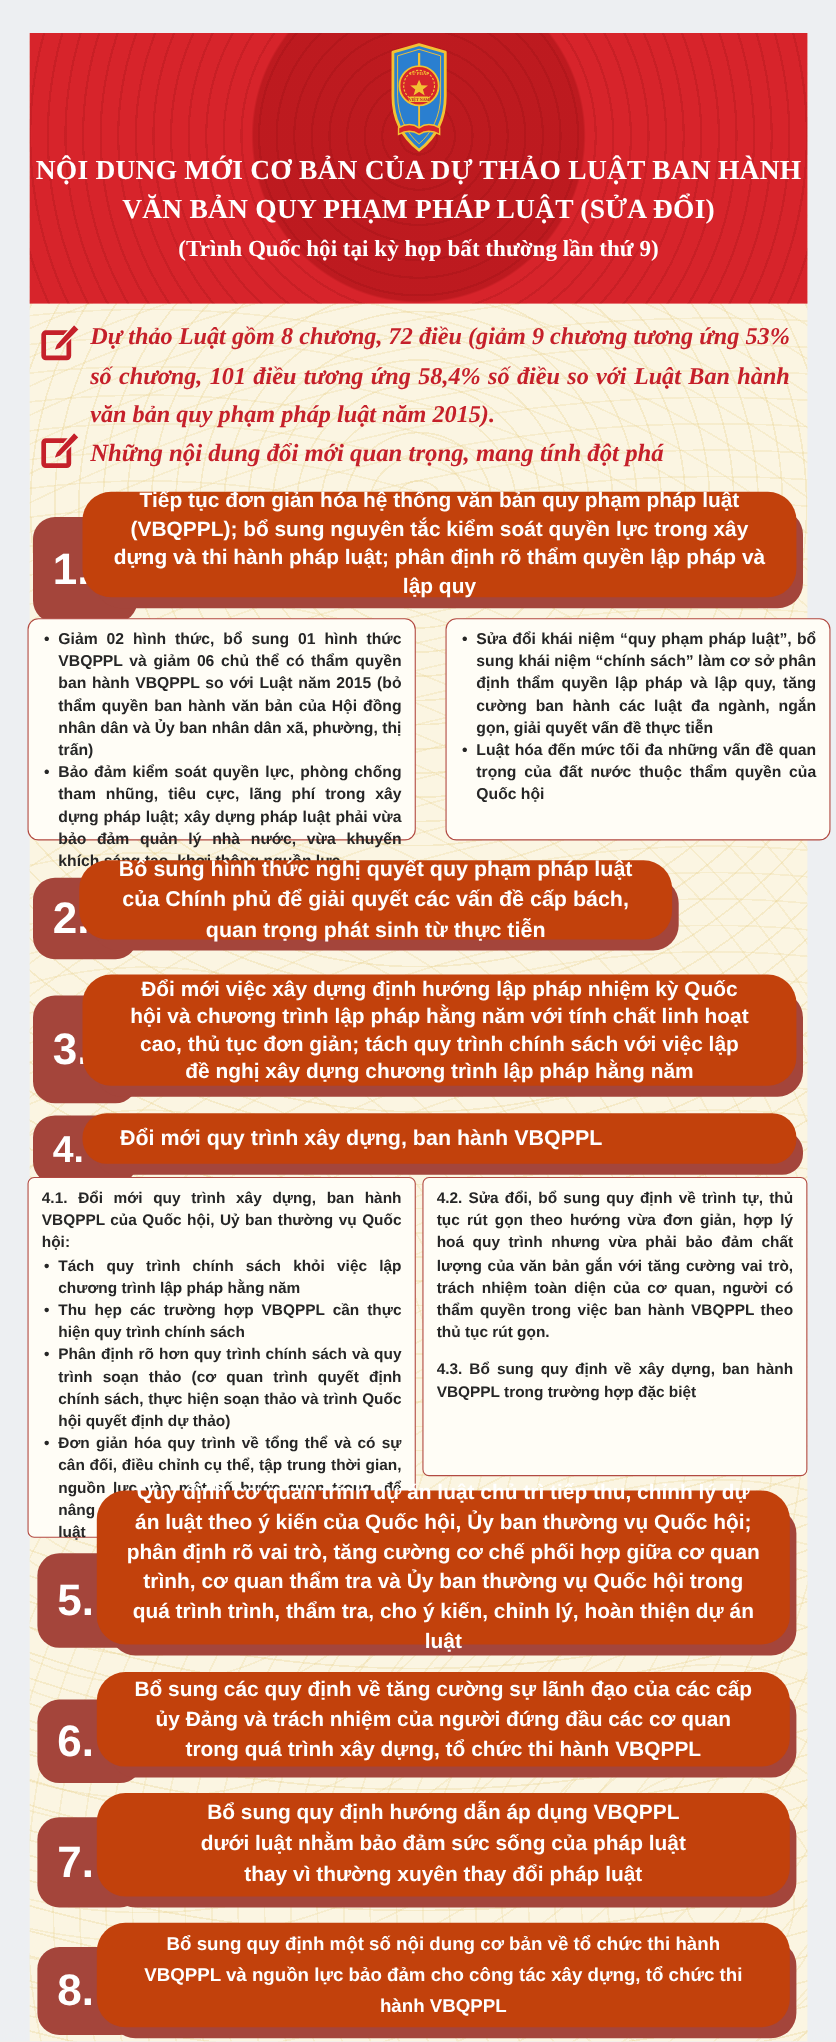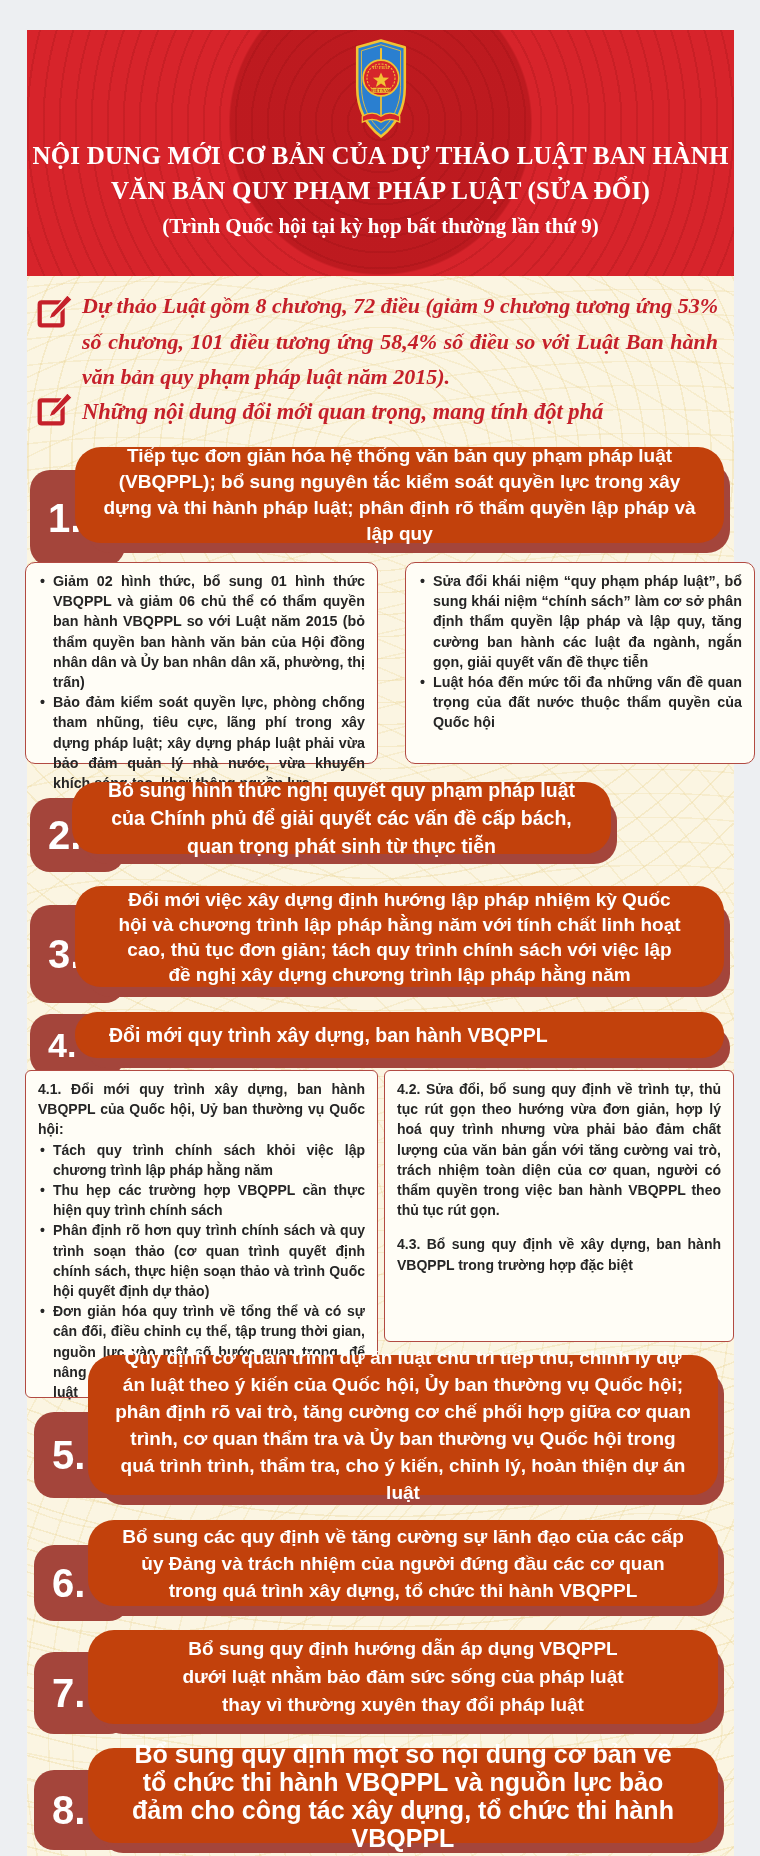--- a/index.html
+++ b/index.html
@@ -71,21 +71,21 @@
   #s3c { left:30px; top:905px;  width:95px;  height:98px; }
   #s4b { left:75px; top:1012px; width:649px; height:46px;  font-size:19.5px; border-radius:22px;
          justify-content:flex-start; text-align:left; padding:0 20px 0 34px; }
   #s4c { left:30px; top:1014px; width:95px;  height:62px;  font-size:34px; }
   #s5b { left:88px; top:1355px; width:630px; height:140px; font-size:19px;   line-height:27px; padding:0 26px; }
   #s5c { left:34px; top:1412px; width:95px;  height:86px; }
   #s6b { left:88px; top:1520px; width:630px; height:86px;  font-size:19px;   line-height:27px; padding:0 28px; }
   #s6c { left:34px; top:1545px; width:95px;  height:76px; }
   #s7b { left:88px; top:1630px; width:630px; height:94px;  font-size:19px;   line-height:28px; padding:0 92px; }
   #s7c { left:34px; top:1652px; width:95px;  height:82px; }
-  #s8b { left:88px; top:1748px; width:630px; height:95px;  font-size:25px;   line-height:28px; padding:0 32px; }
+  #s8b { left:88px; top:1748px; width:630px; height:95px;  font-size:17px;   line-height:28px; padding:0 32px; }
   #s8c { left:34px; top:1770px; width:95px;  height:80px; }
 
   
   .colbox {
     position:absolute; z-index:2;
     background:#fffdf6; border:1.6px solid #b24a42; border-radius:10px;
     padding:8px 12px; color:#262626; font-weight:bold;
     font-size:14.3px; line-height:20.2px; text-align:justify;
   }
   #c1l { left:25px;  top:562px;  width:353px; height:202px; }

